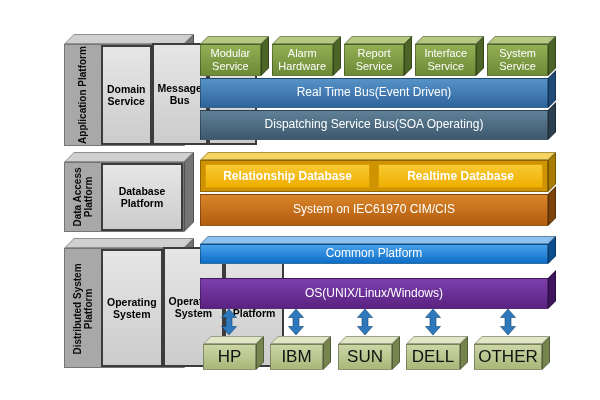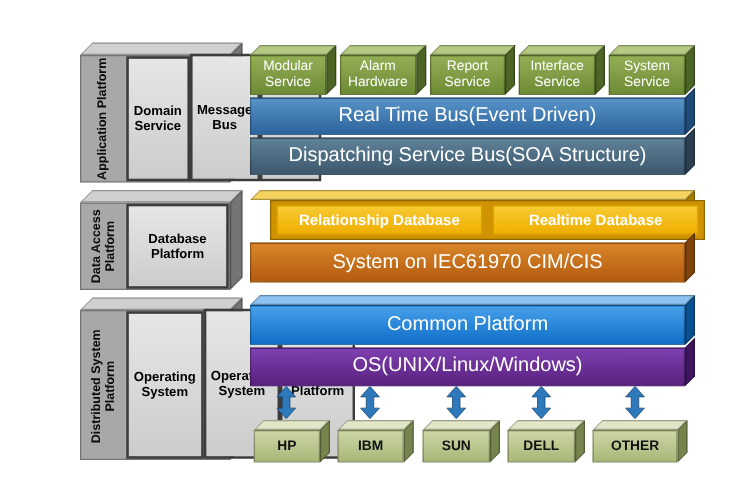--- a/index.html
+++ b/index.html
@@ -21,21 +21,21 @@
   }
   .b3 .face-front {
     position:absolute; left:0; top:var(--d);
     width:calc(100% - var(--d)); height:calc(100% - var(--d));
     display:flex; align-items:center; justify-content:center;
     border:1px solid rgba(0,0,0,.3);
   }
   .b3.no-top .face-right { top:0; height:100%; }
   .b3.no-top .face-front { top:0; height:100%; }
 
-  .bar-label { color:#fff; font-size:16px; text-align:center; line-height:1.15; }
+  .bar-label { color:#fff; font-size:12px; text-align:center; line-height:1.15; }
 
   
   .panel .face-top  { background:#d0d0d0; }
   .panel .face-right{ background:#757575; }
   .panel .face-front{ background:#a8a8a8; display:block; position:absolute; }
   .vlabel {
     position:absolute; left:0; top:0; height:36px;
     transform-origin:0 0; transform:rotate(-90deg) translateX(-100%);
     display:flex; align-items:center; justify-content:center;
     font-weight:bold; font-size:10px; line-height:1.15; text-align:center; color:#0a0a0a;
@@ -59,21 +59,21 @@
 
   
   .rtb .face-right { background:#1f4b78; }
   .rtb .face-front { background:linear-gradient(180deg,#5793c8,#2d649c); }
 
   .dsb .face-right { background:#2b3f50; }
   .dsb .face-front { background:linear-gradient(180deg,#5f8197,#3c586e); }
 
   .gold .face-top  { background:#f6d35e; }
   .gold .face-right{ background:#a87c00; }
-  .gold .face-front{ background:#cf9200; padding:0;margin-left:16px; }
+  .gold .face-front{ background:#cf9200; padding:0; }
   .db-cells { display:flex; width:100%; height:100%; }
   .db-cell {
     flex:1; margin:3px 4px; background:linear-gradient(#f8ca33,#efae00);
     display:flex; align-items:center; justify-content:center;
     color:#fff; font-weight:bold; font-size:12px; border:1px solid #d99e00;
   }
 
   .iec .face-right { background:#7e430b; }
   .iec .face-front { background:linear-gradient(180deg,#d98528,#b35c10); }
 
@@ -81,21 +81,21 @@
   .cpf .face-right{ background:#0a4f90; }
   .cpf .face-front{ background:linear-gradient(180deg,#47a0ea,#0e6ec8); }
 
   .osb .face-right{ background:#3f165e; }
   .osb .face-front{ background:linear-gradient(180deg,#7d3fae,#5a2280); }
 
   
   .vendor .face-top  { background:#e0e6c6; }
   .vendor .face-right{ background:#76844e; }
   .vendor .face-front{ background:linear-gradient(180deg,#ccd6a6,#a9b778); }
-  .vendor .bar-label { color:#111; font-weight:bold; font-size:11px; }
+  .vendor .bar-label { color:#111; font-weight:normal; font-size:17px; }
 
   .arrow { position:absolute; top:309px; width:16px; height:26px; }
 </style>
 </head>
 <body>
 
 <div class="canvas">
 
   <div class="b3 panel" style="left:64px;top:34px;width:130px;height:112px;--d:10px;">
     <div class="face-top"></div>
@@ -175,21 +175,21 @@
   <div class="b3 rtb no-top" style="left:200px;top:78px;width:356px;height:30px;">
     <div class="face-right"></div>
     <div class="face-front">
         <span class="bar-label">Real Time Bus(Event Driven)</span>
       </div>
   </div>
 
   <div class="b3 dsb no-top" style="left:200px;top:110px;width:356px;height:30px;">
     <div class="face-right"></div>
     <div class="face-front">
-        <span class="bar-label">Dispatching Service Bus(SOA Structure)</span>
+        <span class="bar-label">Dispatching Service Bus(SOA Operating)</span>
       </div>
   </div>
 
   <div class="b3 gold" style="left:200px;top:152px;width:356px;height:40px;">
     <div class="face-top"></div>
     <div class="face-right"></div>
     <div class="face-front">
       <div class="db-cells">
         <div class="db-cell">Relationship Database</div>
         <div class="db-cell">Realtime Database</div>
@@ -197,21 +197,21 @@
     </div>
   </div>
 
   <div class="b3 iec no-top" style="left:200px;top:194px;width:356px;height:32px;">
     <div class="face-right"></div>
     <div class="face-front">
         <span class="bar-label">System on IEC61970 CIM/CIS</span>
       </div>
   </div>
 
-  <div class="b3 cpf" style="left:200px;top:236px;width:356px;height:40px;">
+  <div class="b3 cpf" style="left:200px;top:236px;width:356px;height:28px;">
     <div class="face-top"></div>
     <div class="face-right"></div>
     <div class="face-front">
         <span class="bar-label">Common Platform</span>
       </div>
   </div>
 
   <div class="b3 osb no-top" style="left:200px;top:278px;width:356px;height:31px;">
     <div class="face-right"></div>
     <div class="face-front">

